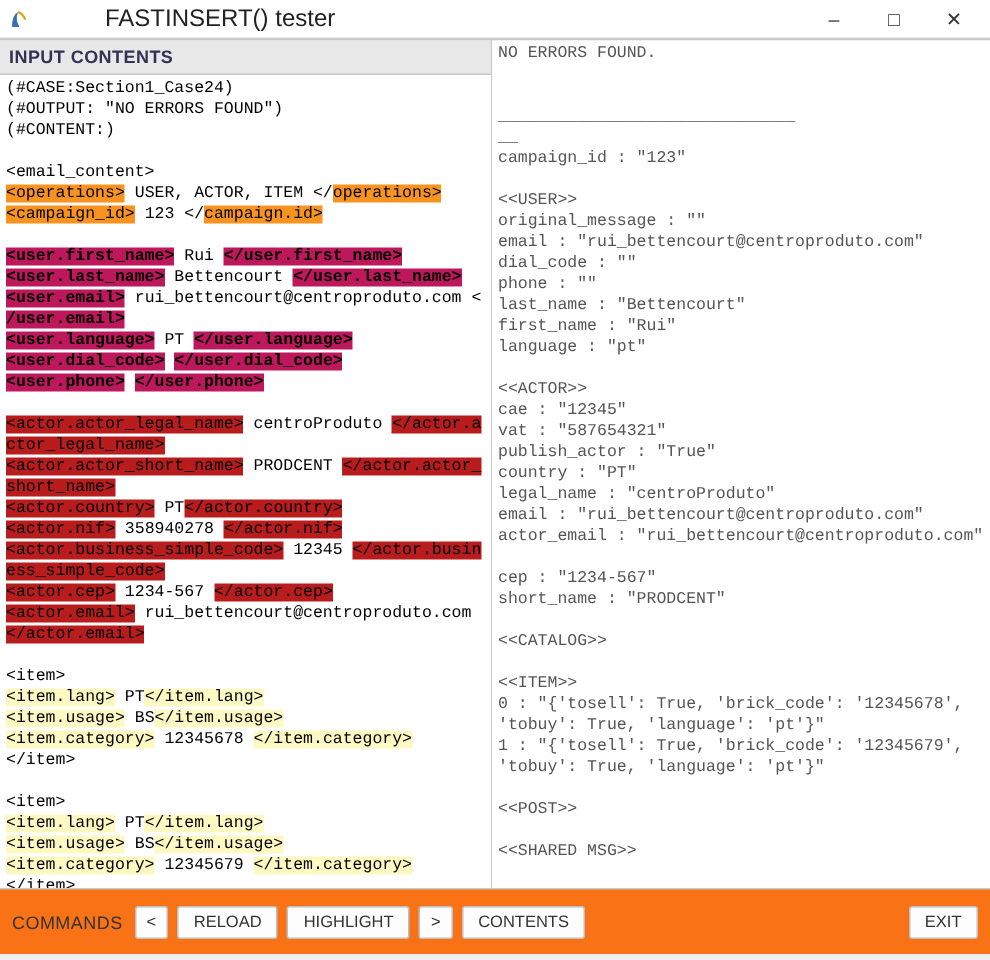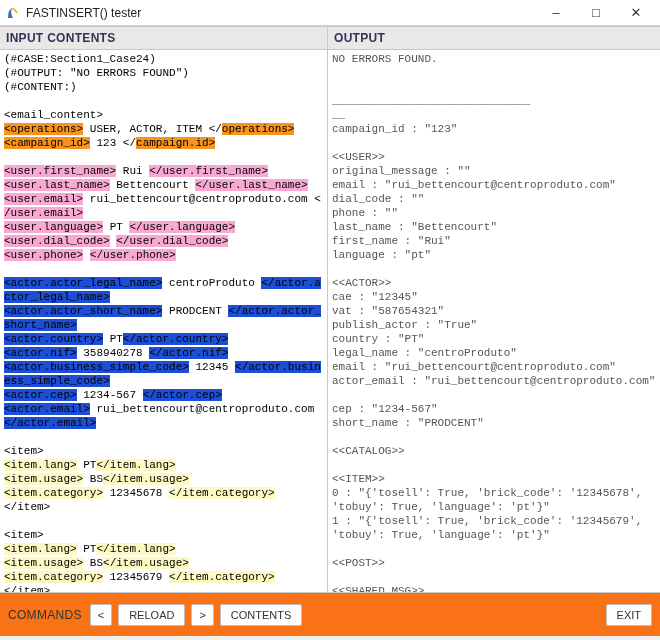--- a/index.html
+++ b/index.html
@@ -20,22 +20,23 @@
     padding: 0 4px 0 6px;
     border-bottom: 1px solid #d0d0d0;
   }
   .titlebar .app-icon {
     width: 14px; height: 14px;
     margin-right: 6px;
     display: inline-block;
   }
   .titlebar .title {
     flex: 1;
-    font-size: 12px;
+    font-size: 16px;
     color: #222;
+    margin-left: 44px;
   }
   .win-buttons { display: flex; gap: 0; }
   .win-btn {
     width: 40px; height: 24px;
     display: flex; align-items: center; justify-content: center;
     color: #333; font-size: 13px;
   }
   .panels {
     display: flex;
     height: 566px;
@@ -64,22 +65,22 @@
     line-height: 14px;
     padding: 2px 4px;
     white-space: pre;
     color: #000;
     background: #fff;
   }
   .output-body {
     color: #555;
   }
   .hl-orange { background: #f7931e; color:#000;margin-top:28px; }
-  .hl-blue   { background: #f9a8d4; color:#000; }
-  .hl-tan    { background: #1d4ed8; color:#000; }
+  .hl-blue   { background: #be185d; color:#000;font-weight:bold; }
+  .hl-tan    { background: #b91c1c; color:#000; }
   .hl-pink   { background: #fef9c3; color:#000; }
   .toolbar {
     display: flex;
     align-items: center;
     gap: 6px;
     padding: 6px 8px;
     background: #f97316;
     border-top: 1px solid #c8c8c8;
     height: 44px;
   }
@@ -159,21 +160,20 @@
 
 <span>&lt;item&gt;</span>
 <span class="hl-pink">&lt;item.lang&gt;</span><span> PT</span><span class="hl-pink">&lt;/item.lang&gt;</span>
 <span class="hl-pink">&lt;item.usage&gt;</span><span> BS</span><span class="hl-pink">&lt;/item.usage&gt;</span>
 <span class="hl-pink">&lt;item.category&gt;</span><span> 12345679 </span><span class="hl-pink">&lt;/item.category&gt;</span>
 <span>&lt;/item&gt;</span>
 </div>
   </div>
 
   <div class="panel panel-right">
-    <div class="panel-header">OUTPUT</div>
     <div class="panel-body output-body"><span>NO ERRORS FOUND.</span>
 
 
 ______________________________
 <span>__</span>
 <span>campaign_id : "123"</span>
 
 <span>&lt;&lt;USER&gt;&gt;</span>
 <span>original_message : ""</span>
 <span>email : "rui_bettencourt@centroproduto.com"</span>
@@ -207,17 +207,18 @@
 
 <span>&lt;&lt;SHARED MSG&gt;&gt;</span></div>
   </div>
 
 </div>
 
 <div class="toolbar">
   <span class="cmd-label">COMMANDS</span>
   <button class="btn small">&lt;</button>
   <button class="btn">RELOAD</button>
+  <button class="btn">HIGHLIGHT</button>
   <button class="btn small">&gt;</button>
   <button class="btn">CONTENTS</button>
   <span class="spacer"></span>
   <button class="btn">EXIT</button>
 </div>
 
 </body></html>

